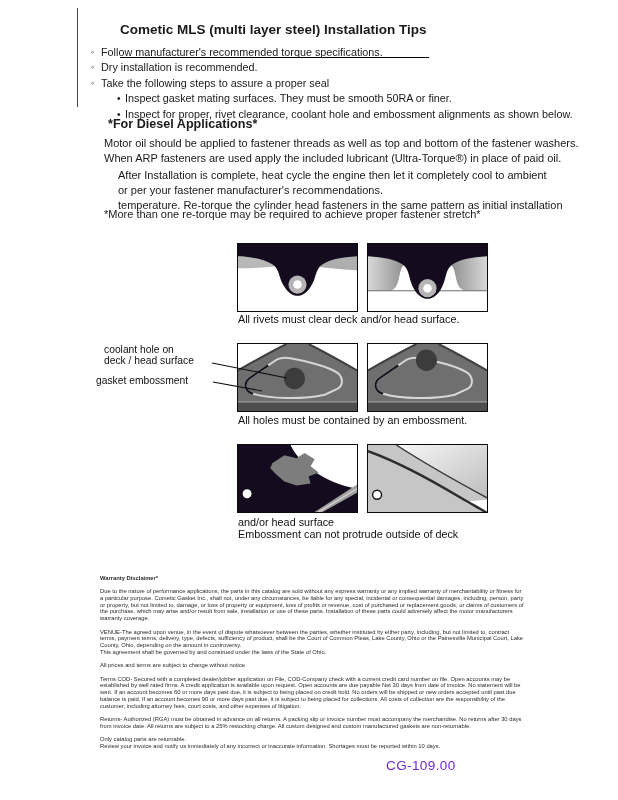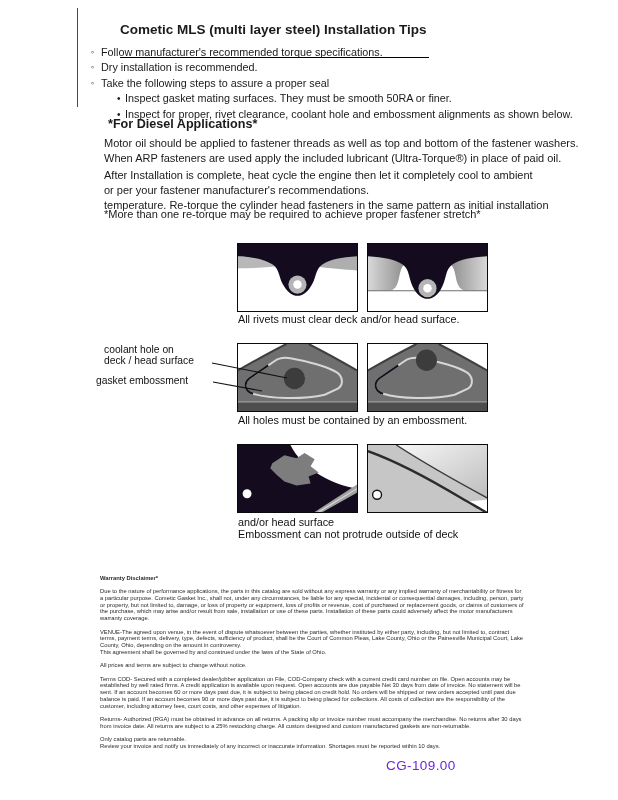--- a/index.html
+++ b/index.html
@@ -8,21 +8,21 @@
   .edge-mark{position:absolute;left:77px;top:8px;width:1px;height:99px;background:#4a4a4a;}
   .title{position:absolute;left:104px;top:22px;font-size:13.5px;font-weight:bold;
          border-bottom:1.6px solid #000;padding:0 2px 20px 0;white-space:nowrap;margin-left:16px;}
   .tips{position:absolute;left:91px;top:45px;font-size:10.8px;line-height:15.4px;}
   .tip-row{display:flex;white-space:nowrap;}
   .tip-bullet{width:10px;font-size:9px;flex:0 0 auto;}
   .tip-row.sub{margin-left:26px;}
   .tip-row.sub .tip-bullet{width:8px;font-size:10px;}
   .diesel-h{position:absolute;left:108px;top:117px;font-size:12.6px;font-weight:bold;}
   .bodyp{position:absolute;left:104px;font-size:11px;line-height:14.9px;white-space:nowrap;}
-  .p1{top:136px;} .p2{top:168px;} .p3{top:207px;}
+  .p1{top:136px;} .p2{top:168px;margin-left:14px;} .p3{top:207px;}
   .rw-label{position:absolute;width:121px;text-align:center;font-size:12.6px;
             letter-spacing:1.2px;color:#111;margin-top:36px;}
   .dbox{position:absolute;width:121px;height:69px;border:1.7px solid #0a0a0a;
         box-sizing:border-box;background:#fff;}
   .dbox svg{display:block;width:100%;height:100%;}
   .bx-l{left:237px;} .bx-r{left:367px;}
   .row1 .rw-label{top:229px;} .row1 .dbox{top:243px;}
   .row2 .rw-label{top:329px;} .row2 .dbox{top:343px;}
   .row3 .rw-label{top:430px;} .row3 .dbox{top:444px;}
   .cap{position:absolute;left:238px;font-size:10.8px;line-height:11.6px;color:#111;}

